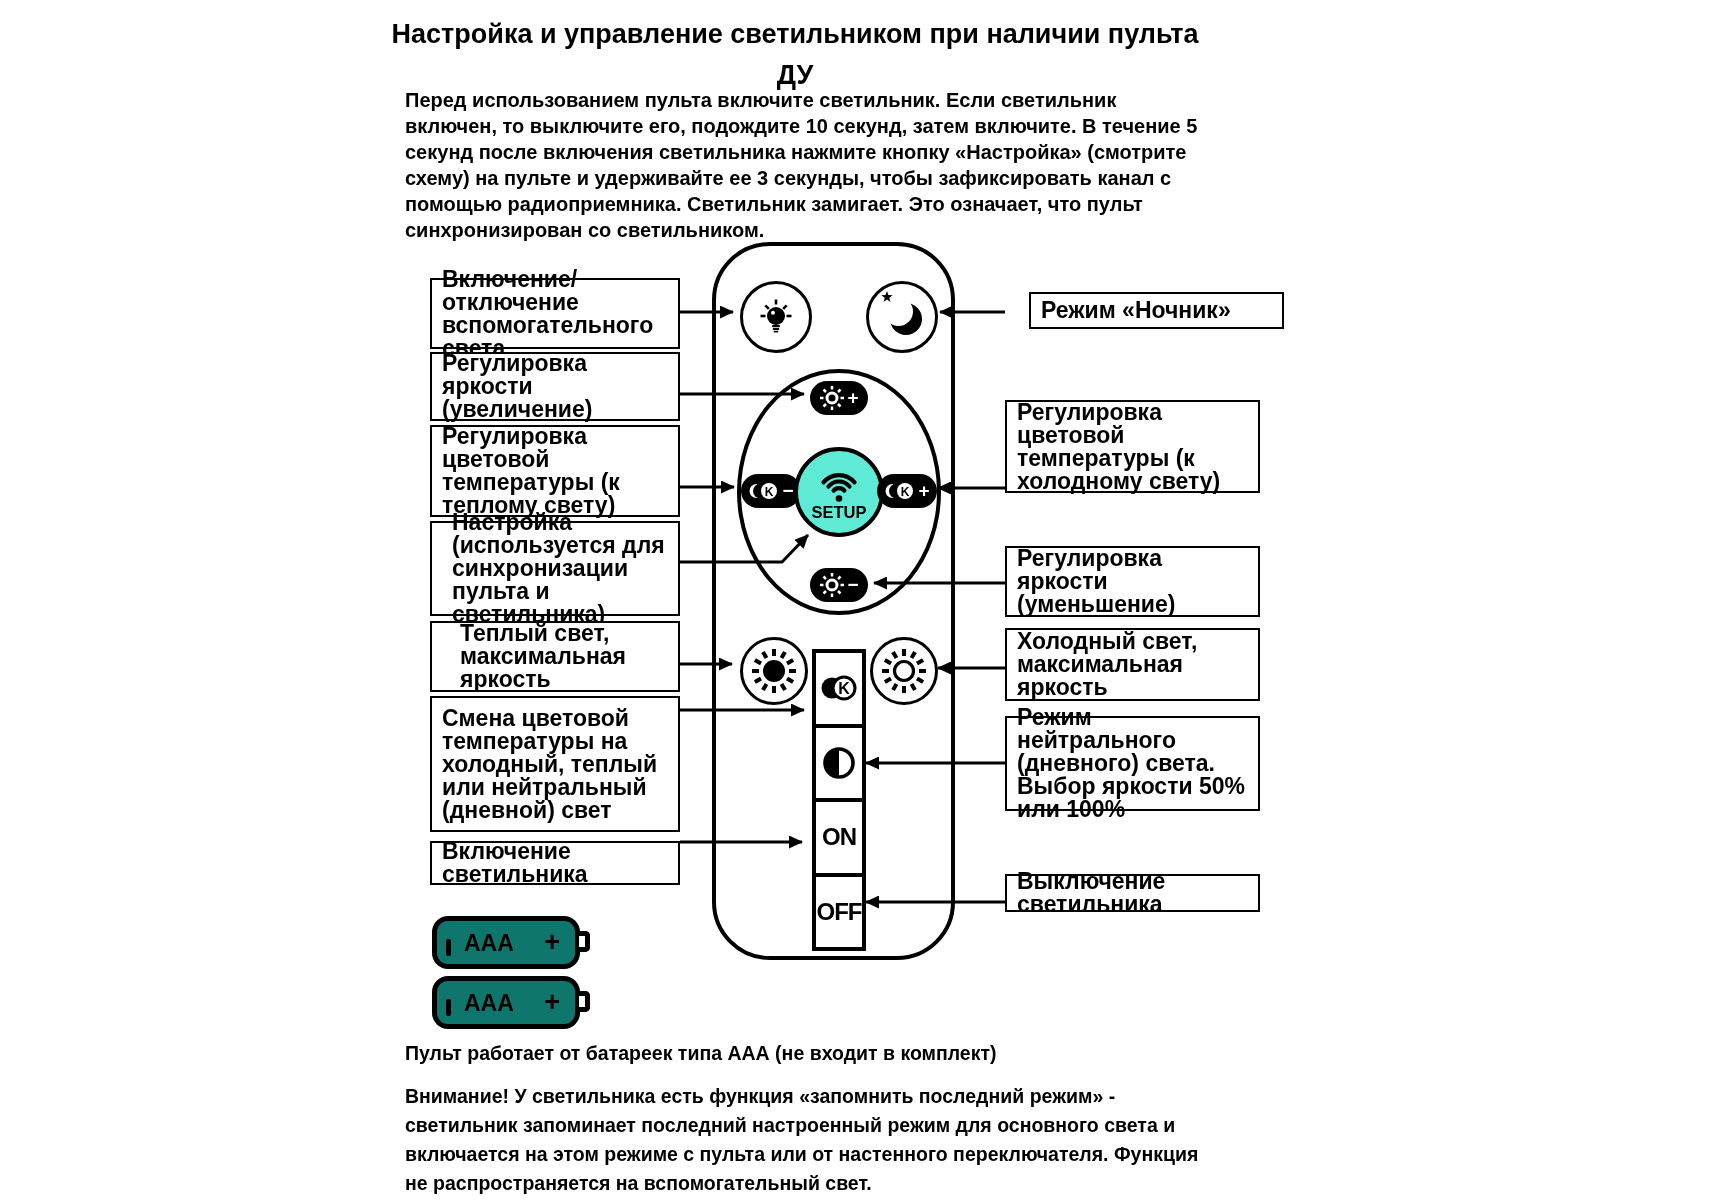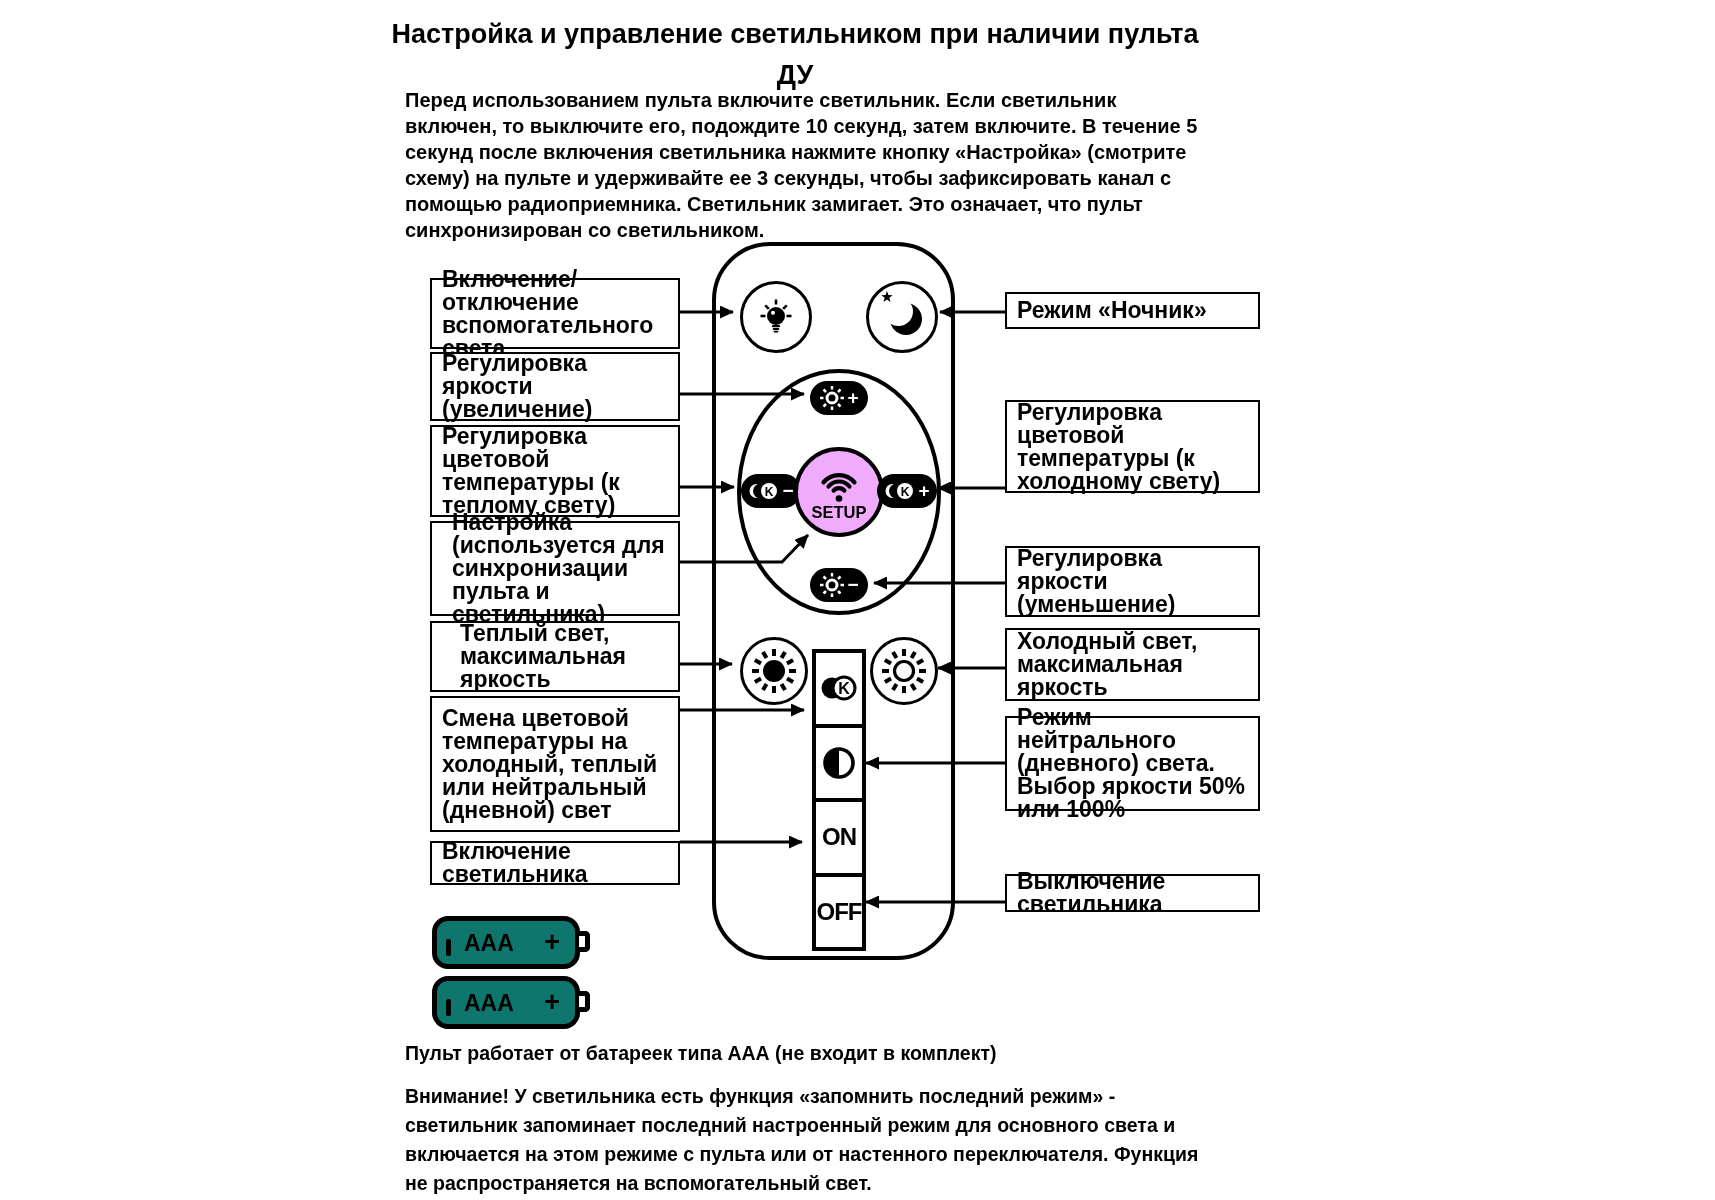--- a/index.html
+++ b/index.html
@@ -26,21 +26,21 @@
   .remote{position:absolute;left:712px;top:242px;width:243px;height:718px;
     box-sizing:border-box;border:4.5px solid #000;border-radius:58px;background:#fff;}
   .circle-btn{position:absolute;box-sizing:border-box;border:3.5px solid #000;
     border-radius:50%;background:#fff;display:flex;align-items:center;justify-content:center;}
   .dpad{position:absolute;left:21px;top:123px;width:204px;height:246px;
     box-sizing:border-box;border:4px solid #000;border-radius:50%;}
   .pill{position:absolute;box-sizing:border-box;background:#000;border-radius:17px;
     display:flex;align-items:center;justify-content:center;gap:2px;color:#fff;}
   .pill .sign{font-size:19px;line-height:1;transform:translateY(-1px);}
   .setup-btn{position:absolute;left:78px;top:201px;width:90px;height:90px;
-    box-sizing:border-box;border:4px solid #000;border-radius:50%;background:#f0abfc;
+    box-sizing:border-box;border:4px solid #000;border-radius:50%;background:#5eead4;
     display:flex;flex-direction:column;align-items:center;justify-content:center;gap:1px;}
   .setup-label{font-size:16.5px;line-height:16px;letter-spacing:0;}
   .btn-col{position:absolute;left:96px;top:403px;width:54px;height:302px;
     box-sizing:border-box;border:4px solid #000;background:#fff;
     display:flex;flex-direction:column;}
   .col-cell{flex:1 1 0;display:flex;align-items:center;justify-content:center;}
   .col-cell + .col-cell{border-top:4px solid #000;}
   .onoff{font-size:24px;letter-spacing:-1px;}
 
   .battery{position:absolute;left:432px;width:148px;height:53px;box-sizing:border-box;
@@ -64,21 +64,21 @@
   <p class="intro">Перед использованием пульта включите светильник. Если светильник включен, то выключите его, подождите 10 секунд, затем включите. В течение 5 секунд после включения светильника нажмите кнопку «Настройка» (смотрите схему) на пульте и удерживайте ее 3 секунды, чтобы зафиксировать канал с помощью радиоприемника. Светильник замигает. Это означает, что пульт синхронизирован со светильником.</p>
 
   <div class="lbox" style="top:278px;height:71px;">Включение/отключение вспомогательного света</div>
   <div class="lbox" style="top:352px;height:69px;">Регулировка яркости (увеличение)</div>
   <div class="lbox" style="top:425px;height:92px;">Регулировка цветовой температуры (к теплому свету)</div>
   <div class="lbox" style="top:521px;height:95px;padding-left:20px;">Настройка (используется для синхронизации пульта и светильника)</div>
   <div class="lbox" style="top:621px;height:71px;padding-left:28px;">Теплый свет, максимальная яркость</div>
   <div class="lbox" style="top:696px;height:136px;">Смена цветовой температуры на холодный, теплый или нейтральный (дневной) свет</div>
   <div class="lbox" style="top:841px;height:44px;">Включение светильника</div>
 
-  <div class="rbox" style="top:292px;height:37px;">Режим «Ночник»</div>
+  <div class="rbox" style="top:292px;height:37px;margin-left:24px;">Режим «Ночник»</div>
   <div class="rbox" style="top:400px;height:93px;">Регулировка цветовой температуры (к холодному свету)</div>
   <div class="rbox" style="top:546px;height:71px;">Регулировка яркости (уменьшение)</div>
   <div class="rbox" style="top:628px;height:73px;">Холодный свет, максимальная яркость</div>
   <div class="rbox" style="top:716px;height:95px;">Режим нейтрального (дневного) света. Выбор яркости 50% или 100%</div>
   <div class="rbox" style="top:874px;height:38px;">Выключение светильника</div>
 
   <div class="remote">
 
     <div class="circle-btn" style="left:24px;top:35px;width:72px;height:72px;">
       <svg width="46" height="46" viewBox="0 0 46 46">

